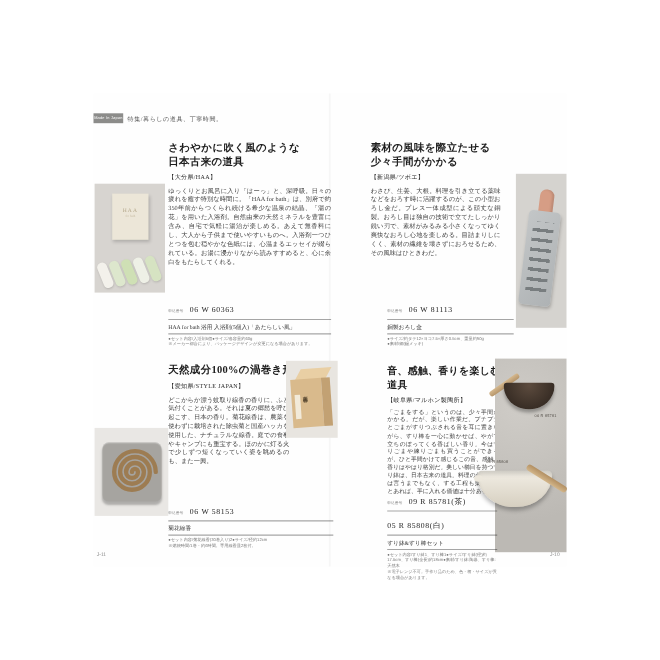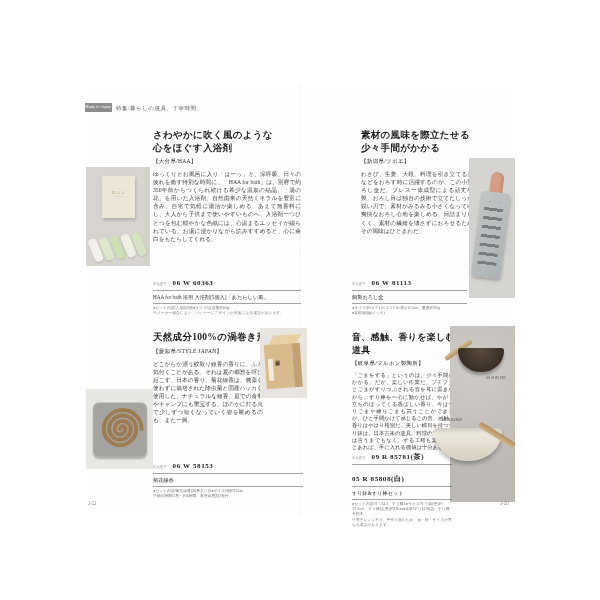--- a/index.html
+++ b/index.html
@@ -11,21 +11,21 @@
   .hdr-tab{position:absolute;left:0;top:18px;width:27px;height:9px;background:#8c8c8a;color:#fff;
     font-family:"Liberation Sans",sans-serif;font-size:3.5px;line-height:9px;text-align:center;letter-spacing:.2px;}
   .hdr-title{position:absolute;left:31px;top:20px;font-size:5.5px;color:#555;letter-spacing:.5px;}
   
   .title{font-weight:bold;font-size:9.5px;line-height:12.5px;color:#1d1d1d;letter-spacing:.3px;}
   .region{font-size:5.5px;color:#2a2a2a;letter-spacing:.3px;}
   .body-txt{font-size:5.7px;line-height:8.1px;text-align:justify;color:#3c3c3c;}
   .codeblock{position:absolute;}
   .code-line{border-bottom:1px solid rgba(0,0,0,.35);padding-bottom:1px;white-space:nowrap;}
   .order-lbl{font-family:"Liberation Sans",sans-serif;font-size:3.4px;color:#888;margin-right:2px;}
-  .code-txt{font-size:7px;color:#222;letter-spacing:.6px;font-weight:bold;}
+  .code-txt{font-size:7px;color:#222;letter-spacing:.6px;}
   .pname{font-size:5.2px;color:#333;padding:2.5px 0 2px 0;border-bottom:1px solid rgba(0,0,0,.35);white-space:nowrap;overflow:hidden;}
   .notes{font-family:"Liberation Sans",sans-serif;font-size:3.8px;line-height:5.2px;color:#7a7a7a;margin-top:2.5px;}
   .pagenum{position:absolute;font-size:4.5px;color:#8a8a8a;font-family:"Liberation Sans",sans-serif;}
   
   .photo-haa{position:absolute;left:1px;top:82px;width:64px;height:99px;background:#d7d4d0;overflow:hidden;}
   .haa-box{position:absolute;left:16px;top:9px;width:33px;height:42px;background:#ece6d8;box-shadow:1px 2px 3px rgba(0,0,0,.18);text-align:center;}
   .haa-box .bl{font-size:5px;color:#b2a588;margin-top:14px;letter-spacing:1px;}
   .haa-box .bs{font-size:2.8px;color:#c4b99f;}
   .haa-rolls{position:absolute;left:3px;bottom:7px;width:60px;display:flex;transform:rotate(-8deg);}
   .roll{width:9px;height:24px;border-radius:4px;margin-left:2px;transform:rotate(-14deg);box-shadow:0 1px 2px rgba(0,0,0,.15);}
@@ -75,21 +75,21 @@
         <span class="roll" style="background:#dde7cd"></span>
         <span class="roll" style="background:#cfe0b5"></span>
         <span class="roll" style="background:#eef0e6"></span>
         <span class="roll" style="background:#d6e3c2"></span>
       </div>
     </div>
 
     <div style="position:absolute;left:68px;top:44px;width:150px;">
       <div class="title">
         <div>さわやかに吹く風のような</div>
-        <div>心をほぐす入浴剤</div>
+        <div>日本古来の道具</div>
       </div>
       <div class="region" style="margin-top:4px">【大分県/HAA】</div>
       <div class="body-txt" style="margin-top:5px;width:148px">ゆっくりとお風呂に入り「はーっ」と、深呼吸。日々の疲れを癒す特別な時間に。「HAA for bath」は、別府で約350年前からつくられ続ける希少な温泉の結晶、「湯の花」を用いた入浴剤。自然由来の天然ミネラルを豊富に含み、自宅で気軽に湯治が楽しめる。あえて無香料にし、大人から子供まで使いやすいものへ。入浴剤一つひとつを包む穏やかな色紙には、心温まるエッセイが綴られている。お湯に浸かりながら読みすすめると、心に余白をもたらしてくれる。</div>
     </div>
 
     <div class="codeblock" style="left:68px;top:186px;width:148px">
       <div class="code-line">
         <span class="order-lbl">申込番号</span>
         <span class="code-txt">06 W 60363</span>
       </div>
@@ -132,21 +132,21 @@
         <span class="order-lbl">申込番号</span>
         <span class="code-txt">06 W 58153</span>
       </div>
       <div class="pname">菊花線香</div>
       <div class="notes">
         <div>●セット内容/菊花線香(30巻入り)2●サイズ/径約12cm</div>
         <div>※燃焼時間/1巻・約6時間。専用線香皿2枚付。</div>
       </div>
     </div>
 
-    <div style="position:absolute;left:276px;top:44px;width:120px;">
+    <div style="position:absolute;left:252px;top:44px;width:120px;">
       <div class="title">
         <div>素材の風味を際立たせる</div>
         <div>少々手間がかかる</div>
       </div>
       <div class="region" style="margin-top:4px">【新潟県/ツボエ】</div>
       <div class="body-txt" style="margin-top:5px;width:118px">わさび、生姜、大根。料理を引き立てる薬味などをおろす時に活躍するのが、この小型おろし金だ。プレス一体成型による頑丈な銅製。おろし目は独自の技術で立てたしっかり鋭い刃で、素材がみるみる小さくなってゆく爽快なおろし心地を楽しめる。目詰まりしにくく、素材の繊維を壊さずにおろせるため、その風味はひときわだ。</div>
     </div>
 
     <div class="photo-grater">
       <div class="grater">

